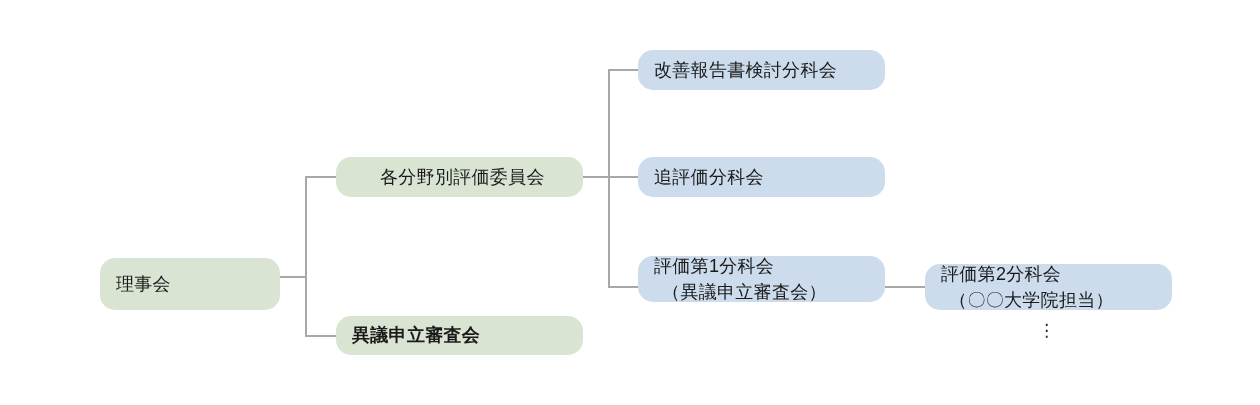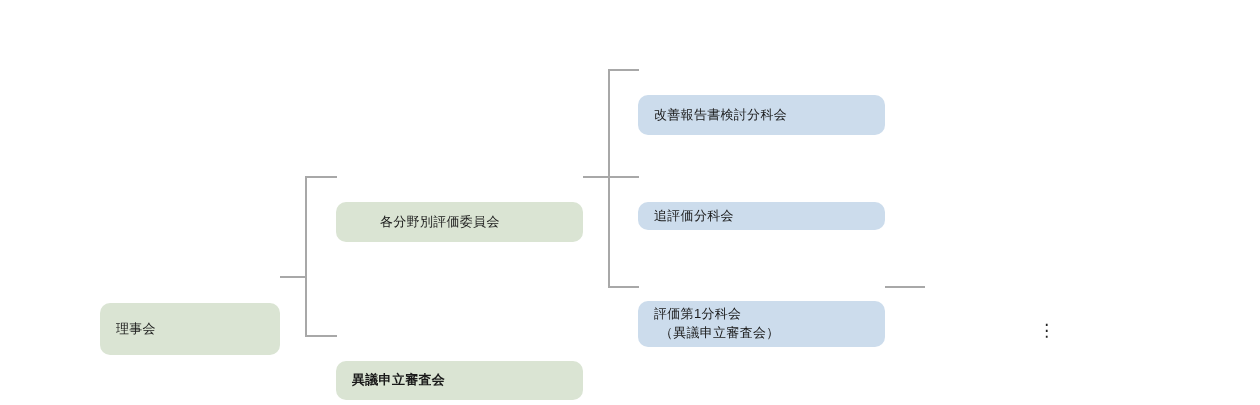--- a/index.html
+++ b/index.html
@@ -18,30 +18,29 @@
     width: 1260px;
     height: 405px;
     background: #ffffff;
     overflow: hidden;
   }
 
   
   .node {
     position: absolute;
     box-sizing: border-box;
-    border-radius: 10px;
+    border-radius: 15px;
     display: flex;
     flex-direction: column;
     justify-content: center;
     padding: 0 16px;
-    font-size: 13px;
+    font-size: 18px;
     line-height: 1.45;
     letter-spacing: 0.3px;
     white-space: pre;
-    margin-top: 45px;
   }
   .node.green { background: #dae4d3; }
   .node.blue  { background: #ccdcec; }
 
   .node-line { display: block; }
   .node-line.indent { padding-left: 0.45em; }
 
   
   .conn {
     position: absolute;
@@ -87,25 +86,29 @@
   </div>
 
   <div class="node green" style="left:336px; top:316px; width:247px; height:39px;font-weight:bold;">
     <span class="node-line">異議申立審査会</span>
   </div>
 
   <div class="node blue" style="left:638px; top:50px; width:247px; height:40px;">
     <span class="node-line">改善報告書検討分科会</span>
   </div>
 
-  <div class="node blue" style="left:638px; top:157px; width:247px; height:28px;">
+  <div class="node blue" style="left:638px; top:157px; width:247px; height:40px;">
     <span class="node-line">追評価分科会</span>
   </div>
 
   <div class="node blue" style="left:638px; top:256px; width:247px; height:46px;">
     <span class="node-line">評価第1分科会</span>
     <span class="node-line indent">（異議申立審査会）</span>
   </div>
 
+  <div class="node blue" style="left:925px; top:264px; width:247px; height:46px;">
+    <span class="node-line">評価第2分科会</span>
+    <span class="node-line indent">（〇〇大学院担当）</span>
+  </div>
 
   <div class="ellipsis" style="left:1038px; top:322px;">⋮</div>
 
 </div>
 
 </body></html>

